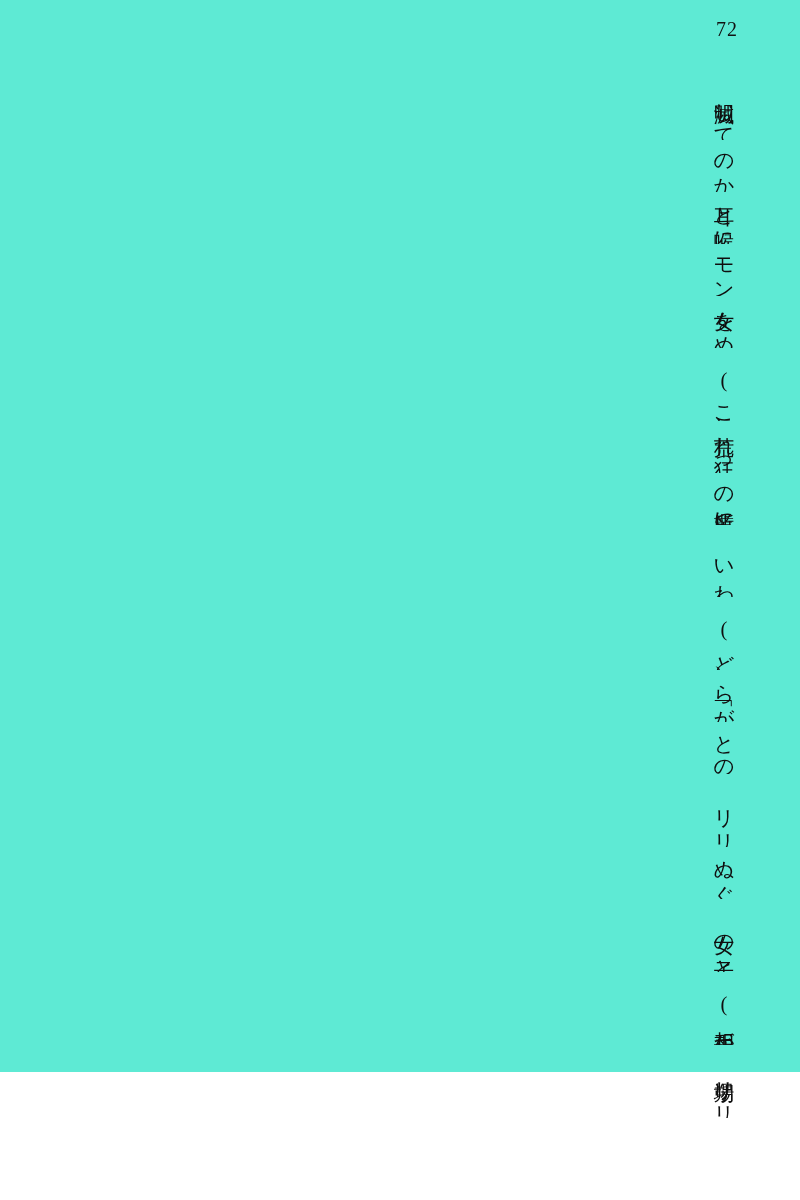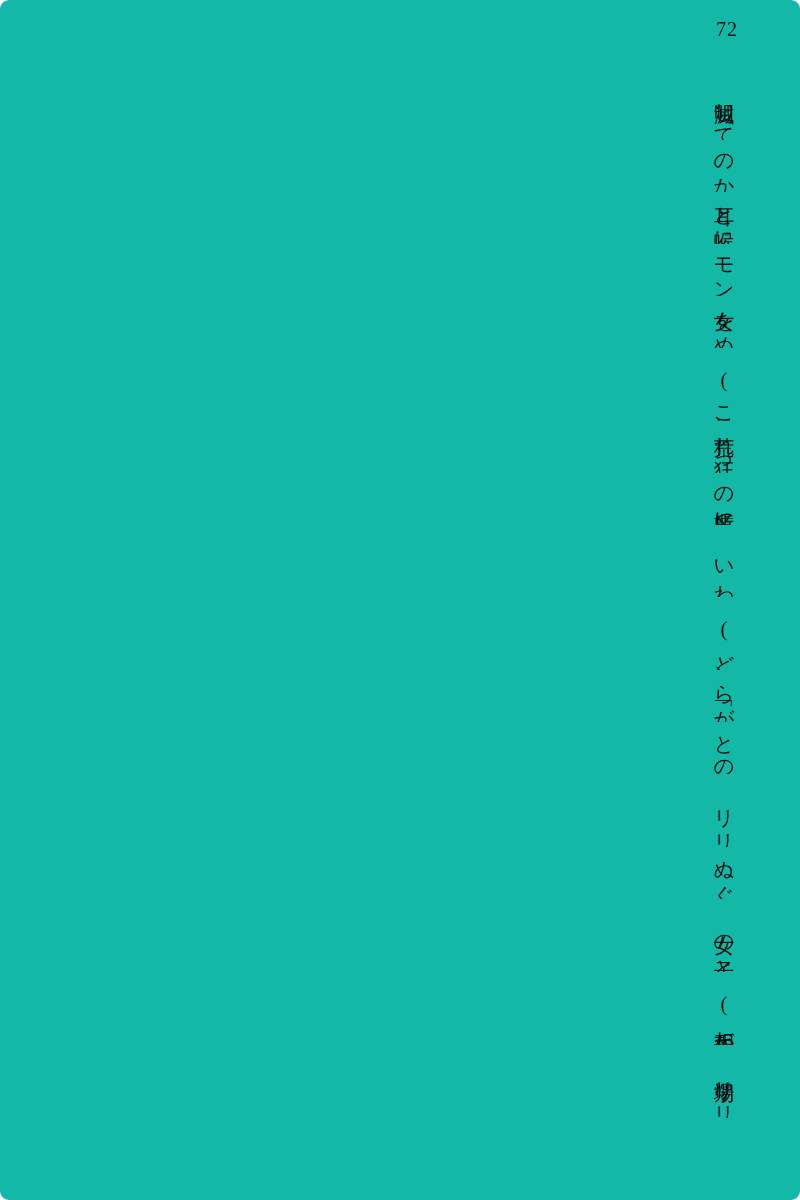--- a/index.html
+++ b/index.html
@@ -13,23 +13,22 @@
     font-family: "Liberation Serif", "DejaVu Serif", serif;
     color: #111111;
     position: relative;
     overflow: hidden;
   }
   .page {
     position: absolute;
     top: 0;
     left: 0;
     width: 800px;
-    height: 1200px;
-    background: #14b8a6;
-    border-radius: 9px;
+    height: 1072px;
+    background: #5eead4;
   }
   .page-number {
     position: absolute;
     top: 18px;
     right: 62px;
     font-size: 20px;
     letter-spacing: 1px;
     color: #111111;
     font-family: "Liberation Serif", "DejaVu Serif", serif;
   }

